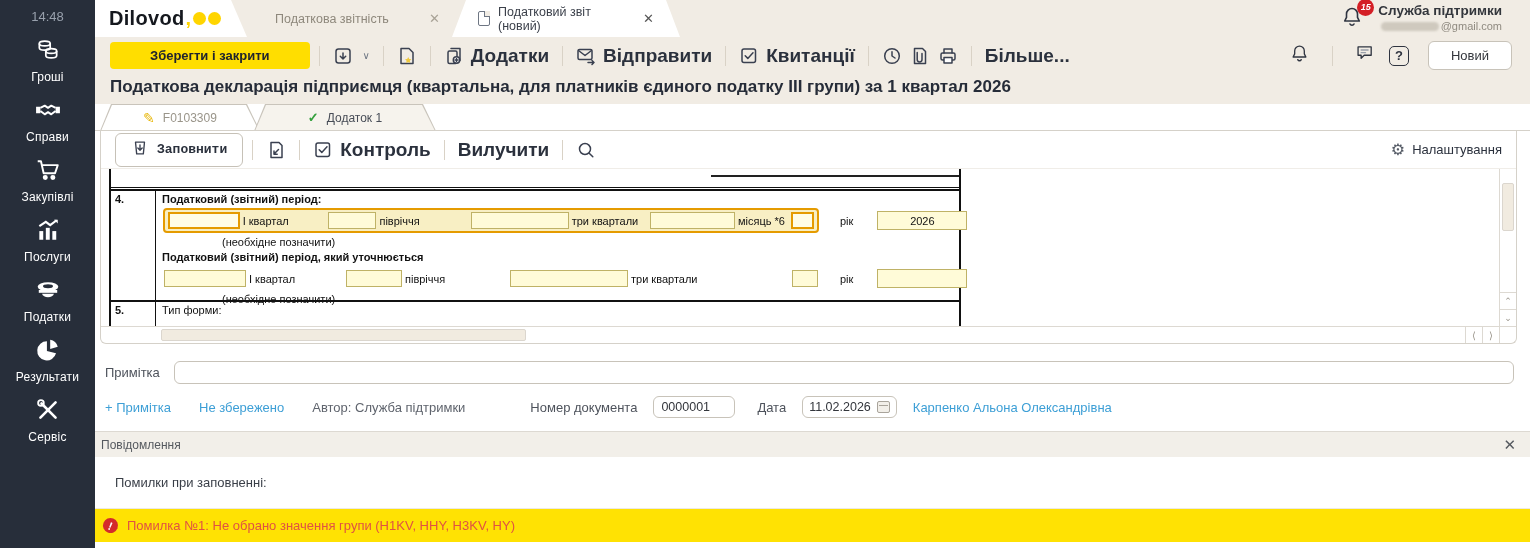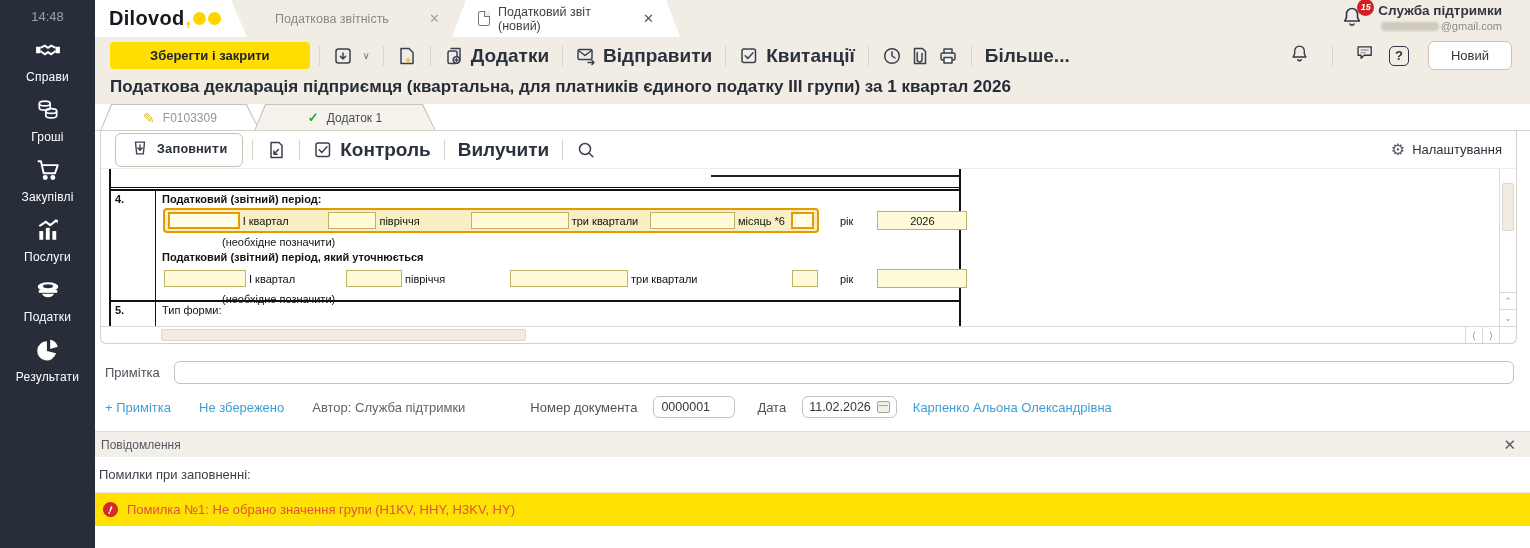--- a/index.html
+++ b/index.html
@@ -135,49 +135,49 @@
     padding:0 6px; gap:6px; margin-right:16px; }
   .date-txt { font-size:12.5px; color:#33363C; }
   .cal { width:13px; height:12px; border:1.2px solid #A9A49B; border-radius:2px; position:relative; background:#F2EFE9; }
   .cal:before { content:""; position:absolute; left:1px; right:1px; top:3px; border-top:1px solid #A9A49B; }
 
   
   .messages { margin-top:13px; border-top:1px solid #DDD9D2; }
   .msg-head { height:25px; background:#F2EFE9; display:flex; align-items:center; justify-content:space-between;
     padding:0 14px 0 6px; font-size:12px; color:#55595F; }
   .msg-close { font-size:15px; color:#55595F; cursor:pointer; }
-  .msg-row1 { height:36px; display:flex; align-items:center; padding-left:4px; font-size:13px; color:#3A3F48;
+  .msg-row1 { height:52px; display:flex; align-items:center; padding-left:20px; font-size:13px; color:#3A3F48;
     background:#fff; border-bottom:1px solid #ECE9E3; }
   .msg-err { height:33px; background:#FFE203; display:flex; align-items:center; gap:9px; padding-left:8px; }
   .err-ico { width:15px; height:15px; background:#D42B2B; border-radius:50%; color:#fff; font-size:11px;
     font-weight:700; display:flex; align-items:center; justify-content:center; transform:rotate(0.06turn); flex:none; }
   .err-txt { color:#E05243; font-size:13px; }
   .msg-rest { background:#fff; height:20px; }
 </style>
 </head>
 <body>
 
 <div class="sidebar">
   <div class="sb-time">14:48</div>
 
   <div class="sb-item">
-    <span><svg viewBox="0 0 24 24">
-          <path d="M1 9h4v6H1zM19 9h4v6h-4z" fill="#fff"></path>
-          <path d="M5 10l4-2 3 2 3-2 4 2M5 13l4 3 3-2 3 2 4-3" stroke="#fff" stroke-width="1.8" fill="none" stroke-linejoin="round"></path>
-        </svg></span>
-    <span class="sb-label">Справи</span>
-  </div>
-  <div class="sb-item">
     <span><svg viewBox="0 0 24 24" fill="none" stroke="#fff" stroke-width="1.6">
           <ellipse cx="9" cy="6" rx="5" ry="2.2"></ellipse>
           <path d="M4 6v4c0 1.2 2.2 2.2 5 2.2s5-1 5-2.2V6"></path>
           <ellipse cx="15" cy="13" rx="5" ry="2.2"></ellipse>
           <path d="M10 13v4c0 1.2 2.2 2.2 5 2.2s5-1 5-2.2v-4"></path>
         </svg></span>
     <span class="sb-label">Гроші</span>
+  </div>
+  <div class="sb-item">
+    <span><svg viewBox="0 0 24 24">
+          <path d="M1 9h4v6H1zM19 9h4v6h-4z" fill="#fff"></path>
+          <path d="M5 10l4-2 3 2 3-2 4 2M5 13l4 3 3-2 3 2 4-3" stroke="#fff" stroke-width="1.8" fill="none" stroke-linejoin="round"></path>
+        </svg></span>
+    <span class="sb-label">Справи</span>
   </div>
   <div class="sb-item">
     <span><svg viewBox="0 0 24 24" fill="none" stroke="#fff" stroke-width="1.8" stroke-linejoin="round">
           <path d="M2.5 4h3L8 15h10.5L21 7.5H7"></path>
           <circle cx="9.5" cy="19" r="1.4" fill="#fff"></circle>
           <circle cx="16.5" cy="19" r="1.4" fill="#fff"></circle>
         </svg></span>
     <span class="sb-label">Закупівлі</span>
   </div>
   <div class="sb-item">
@@ -198,20 +198,28 @@
           <path d="M6.5 15.5h11c-.5 1.9-2.8 3.2-5.5 3.2s-5-1.3-5.5-3.2z" fill="#fff"></path>
         </svg></span>
     <span class="sb-label">Податки</span>
   </div>
   <div class="sb-item">
     <span><svg viewBox="0 0 24 24">
           <path d="M11 13V4a8.8 8.8 0 1 0 8.4 11z" fill="#fff"></path>
           <path d="M14 2.6a9 9 0 0 1 7 6.4L14 11z" fill="#fff"></path>
         </svg></span>
     <span class="sb-label">Результати</span>
+  </div>
+  <div class="sb-item">
+    <span><svg viewBox="0 0 24 24" stroke="#fff" fill="none" stroke-linecap="round">
+          <path d="M6 6l13 13" stroke-width="2.4"></path>
+          <path d="M19 5L5 19" stroke-width="2.4"></path>
+          <circle cx="5.5" cy="5.5" r="2.6" stroke-width="1.7"></circle>
+        </svg></span>
+    <span class="sb-label">Сервіс</span>
   </div>
 </div>
 
 <div class="main">
 
   <div class="header">
 
     <div class="tabstrip">
       <div class="logo-tab">
         <span class="logo-text">Dilovod</span>

